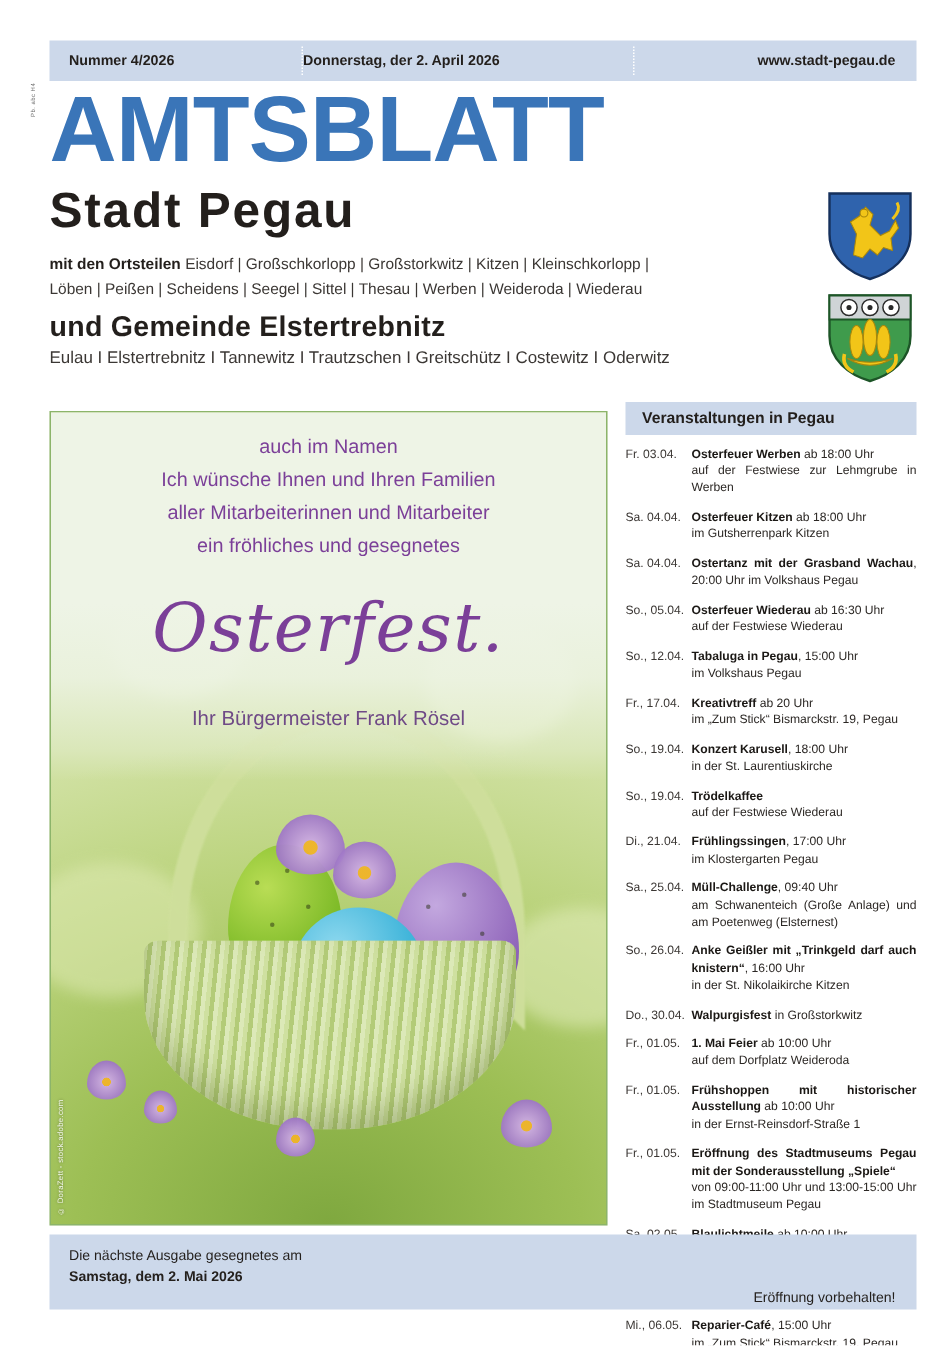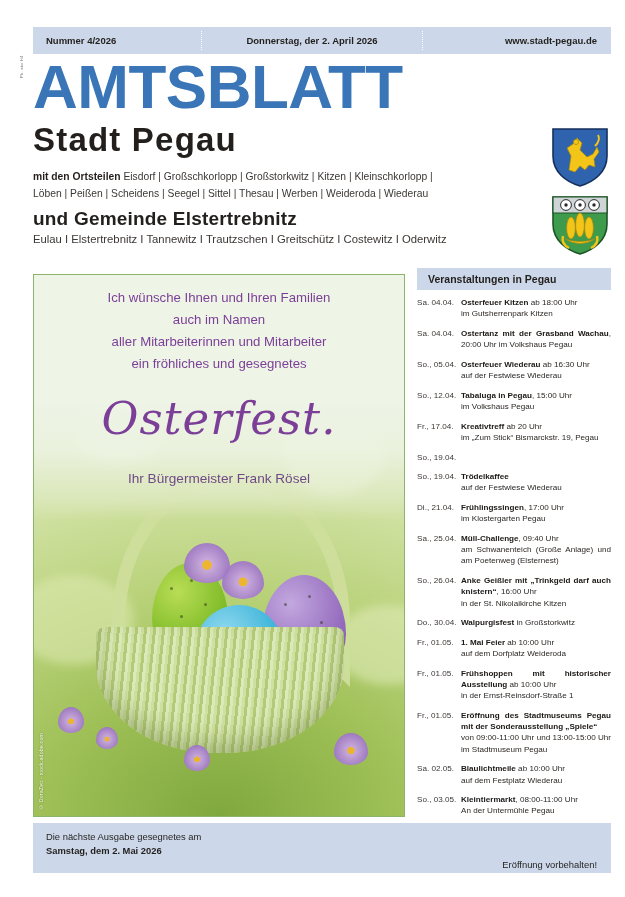--- a/index.html
+++ b/index.html
@@ -44,21 +44,21 @@
     height: 27px;
     background: #ccd8ea;
     display: flex;
     align-items: center;
     font-size: 9.5px;
     font-weight: bold;
     color: #231f1c;
   }
   .topbar .tb-cell { position: relative; }
   .tb-left   { width: 168px; padding-left: 13px; box-sizing: border-box; }
-  .tb-mid    { flex: 1; text-align: center; }
+  .tb-mid    { flex: 1; }
   .tb-right  { width: 188px; text-align: right; padding-right: 14px; box-sizing: border-box; }
   .tb-sep {
     width: 0;
     border-left: 1px dotted #ffffff;
     height: 19px;
   }
 
   
   .masthead {
     position: absolute;
@@ -377,35 +377,39 @@
       <div class="crocus" style="left:150px; top:268px; width:46px; height:40px;"></div>
       <div class="crocus" style="left:188px; top:286px; width:42px; height:38px;"></div>
       <div class="crocus" style="left:24px; top:432px;"></div>
       <div class="crocus" style="left:150px; top:470px;"></div>
       <div class="crocus" style="left:300px; top:458px; width:34px; height:32px;"></div>
       <div class="crocus" style="left:62px; top:452px; width:22px; height:22px;"></div>
 
       <div class="wash"></div>
 
       <div class="greeting">
+        <div>auch im Namen</div>
         <div>Ich wünsche Ihnen und Ihren Familien</div>
-        <div>auch im Namen</div>
         <div>aller Mitarbeiterinnen und Mitarbeiter</div>
         <div>ein fröhliches und gesegnetes</div>
       </div>
       <div class="osterfest">Osterfest.</div>
       <div class="signature">Ihr Bürgermeister Frank Rösel</div>
       <div class="photocredit">© DoraZett - stock.adobe.com</div>
     </div>
   </div>
 
   <div class="events">
     <div class="events-header">Veranstaltungen in Pegau</div>
     <div class="events-list" id="events-list">
         <div class="event">
+          <div class="ev-date">Fr. 03.04.</div>
+          <div class="ev-body ev-just"><b>Osterfeuer Werben</b><span> ab 18:00 Uhr</span><div>auf der Festwiese zur Lehmgrube in Werben</div></div>
+        </div>
+        <div class="event">
           <div class="ev-date">Sa. 04.04.</div>
           <div class="ev-body ev-just"><b>Osterfeuer Kitzen</b><span> ab 18:00 Uhr</span><div>im Gutsherrenpark Kitzen</div></div>
         </div>
         <div class="event">
           <div class="ev-date">Sa. 04.04.</div>
           <div class="ev-body ev-just"><b>Ostertanz mit der Grasband Wachau</b><span>, 20:00 Uhr im Volkshaus Pegau</span></div>
         </div>
         <div class="event">
           <div class="ev-date">So., 05.04.</div>
           <div class="ev-body ev-just"><b>Osterfeuer Wiederau</b><span> ab 16:30 Uhr</span><div>auf der Festwiese Wiederau</div></div>
@@ -413,20 +417,21 @@
         <div class="event">
           <div class="ev-date">So., 12.04.</div>
           <div class="ev-body ev-just"><b>Tabaluga in Pegau</b><span>, 15:00 Uhr</span><div>im Volkshaus Pegau</div></div>
         </div>
         <div class="event">
           <div class="ev-date">Fr., 17.04.</div>
           <div class="ev-body ev-just"><b>Kreativtreff</b><span> ab 20 Uhr</span><div>im „Zum Stick“ Bismarckstr. 19, Pegau</div></div>
         </div>
         <div class="event">
           <div class="ev-date">So., 19.04.</div>
+          <div class="ev-body ev-just"><b>Konzert Karusell</b><span>, 18:00 Uhr</span><div>in der St. Laurentiuskirche</div></div>
         </div>
         <div class="event">
           <div class="ev-date">So., 19.04.</div>
           <div class="ev-body ev-just"><b>Trödelkaffee</b><div>auf der Festwiese Wiederau</div></div>
         </div>
         <div class="event">
           <div class="ev-date">Di., 21.04.</div>
           <div class="ev-body ev-just"><b>Frühlingssingen</b><span>, 17:00 Uhr</span><div>im Klostergarten Pegau</div></div>
         </div>
         <div class="event">

